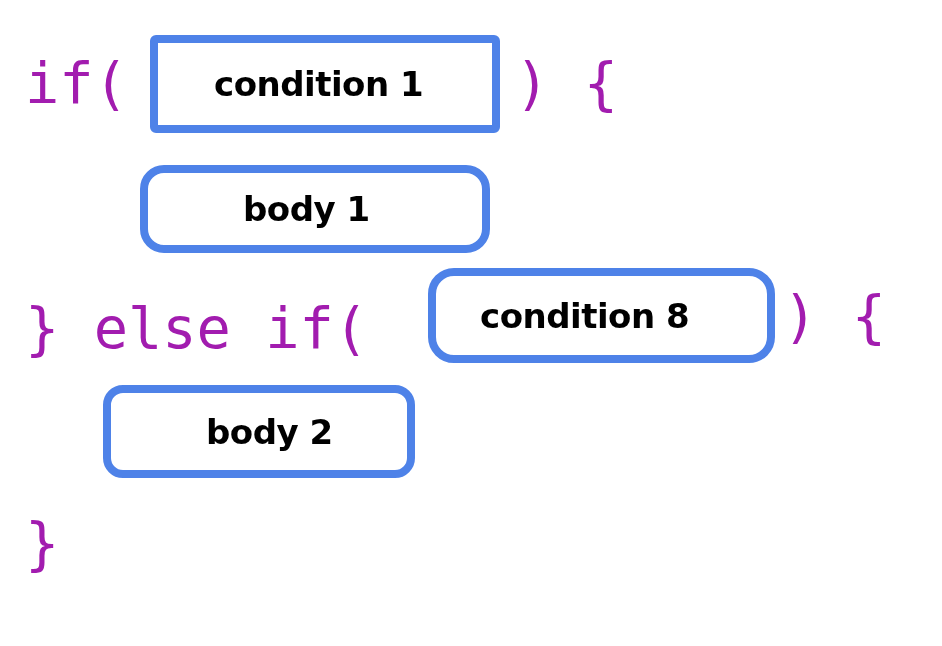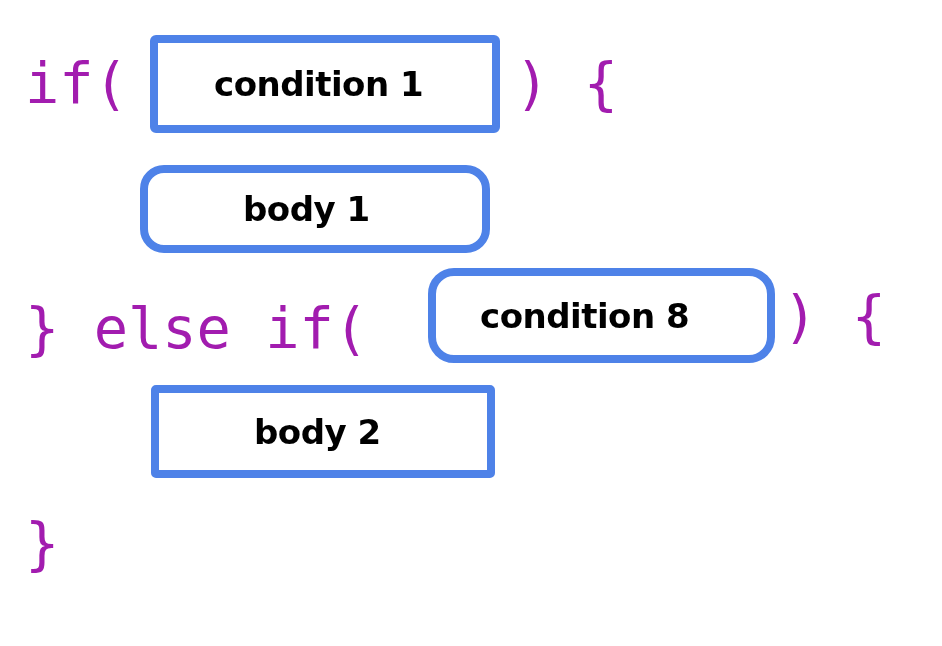--- a/index.html
+++ b/index.html
@@ -57,21 +57,21 @@
   
   #slot-condition-1 { left: 150px; top: 35px;  width: 350px; height: 98px; border-radius: 6px; }
   #slot-condition-1 .slot-label { margin-left: 56px; }
 
   #slot-body-1     { left: 108px; top: 165px; width: 350px; height: 88px; border-radius: 24px; margin-left: 32px; }
   #slot-body-1 .slot-label { margin-left: 95px; }
 
   #slot-condition-2 { left: 428px; top: 268px; width: 347px; height: 95px; border-radius: 26px; }
   #slot-condition-2 .slot-label { margin-left: 44px; }
 
-  #slot-body-2     { left: 103px; top: 385px; width: 344px; height: 93px; border-radius: 5px; margin-left: 48px; }
+  #slot-body-2     { left: 103px; top: 385px; width: 312px; height: 93px; border-radius: 20px; }
   #slot-body-2 .slot-label { margin-left: 95px; }
 
   
   #code-if-open     { left: 25px;  top: 55px; }
   #code-if-close    { left: 515px; top: 55px; }
   #code-elseif-open { left: 25px;  top: 300px; }
   #code-elseif-close{ left: 783px; top: 288px; }
   #code-end-brace   { left: 25px;  top: 515px; }
 </style>
 </head>

